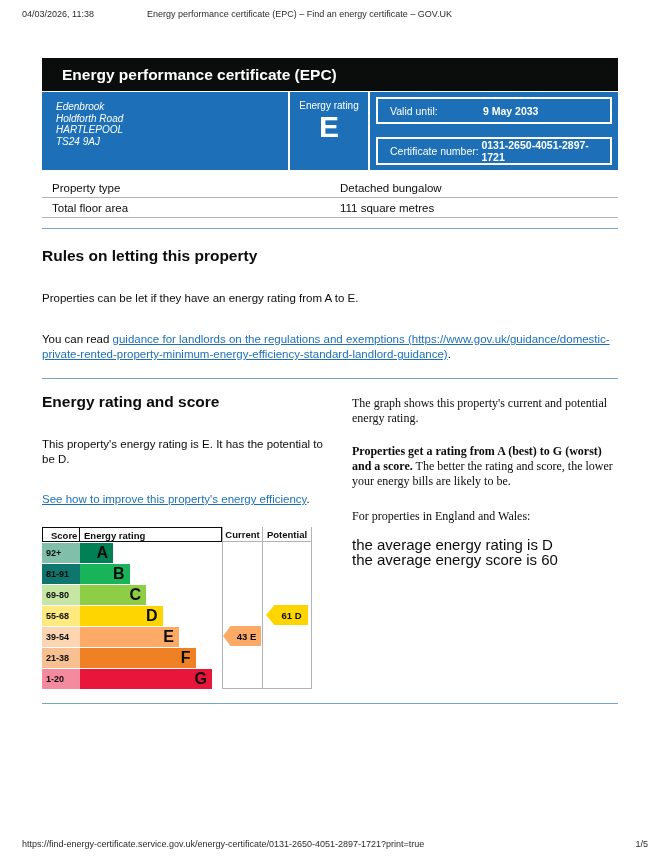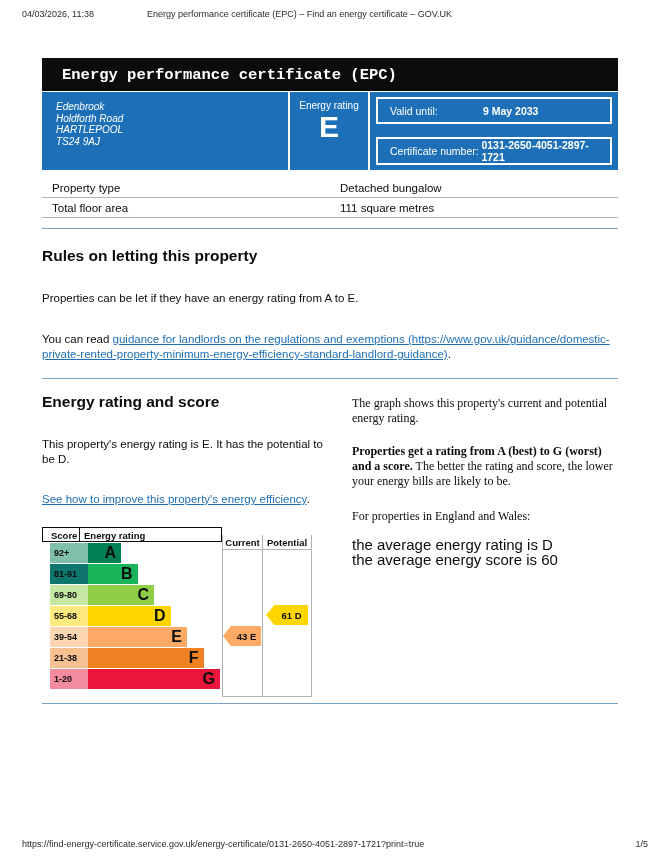--- a/index.html
+++ b/index.html
@@ -19,21 +19,21 @@
   .print-footer {
     position:absolute; top:839px; left:22px; right:22px;
     display:flex; justify-content:space-between;
     font-size:9px; color:#2b2b2b;
   }
   
   .page { position:absolute; left:42px; top:58px; width:576px; }
   .epc-banner {
     background:#0b0c0c; color:#ffffff; height:33px;
     font-size:15.5px; font-weight:bold;
-    display:flex; align-items:center; padding-left:20px;font-family:Liberation Mono, monospace;
+    display:flex; align-items:center; padding-left:20px;
   }
   
   .summary-box {
     margin-top:1px; background:#1d70b8; color:#ffffff;
     height:78px; display:flex;
   }
   .sb-address { width:248px; padding:9px 0 0 14px; font-size:10px; line-height:11.5px; border-right:2px solid #ffffff;font-style:italic; }
   .sb-rating { width:80px; border-right:2px solid #ffffff; display:flex; flex-direction:column; align-items:center; padding-top:8px; }
   .sb-rating-label { font-size:10px; }
   .sb-rating-letter { font-size:30px; font-weight:bold; line-height:32px; }
@@ -54,24 +54,24 @@
   .two-col { display:flex; margin-top:0; }
   .col-left { width:296px; }
   .col-right { width:266px; margin-left:14px; }
   .col-right .body-text { font-size:12px;font-family:Liberation Serif, serif; }
   .avg-lines div { font-size:15px; line-height:15px; }
   
   .epc-chart { position:relative; width:270px; height:162px; margin-top:20px; }
   .chart-header { display:flex; height:15px; }
   .ch-score { width:38px; border:1px solid #0b0c0c; font-size:9.5px; font-weight:bold; padding:2px 0 0 8px; }
   .ch-rating { width:142px; border:1px solid #0b0c0c; border-left:none; font-size:9.5px; font-weight:bold; padding:2px 0 0 4px; }
-  .band-row { display:flex; height:20px; margin-top:1px;margin-left:8px; }
+  .band-row { display:flex; height:20px; margin-top:1px; }
   .band-score { width:38px; font-size:9px; font-weight:bold; display:flex; align-items:center; padding-left:4px; }
   .band-bar { display:flex; align-items:center; justify-content:flex-end; font-size:16px; font-weight:bold; padding-right:5px; }
-  .chart-col { position:absolute; top:8px; height:162px; border-left:1px solid #b1b4b6; border-bottom:1px solid #b1b4b6; }
+  .chart-col { position:absolute; top:0; height:162px; border-left:1px solid #b1b4b6; border-bottom:1px solid #b1b4b6; }
   .chart-col.last { border-right:1px solid #b1b4b6; }
   .chart-col-h { height:15px; border-bottom:1px solid #b1b4b6; font-size:9.5px; font-weight:bold; text-align:center; padding-top:2px; }
   .arrow { position:absolute; height:20px; display:flex; align-items:center; justify-content:center; padding-left:9px; font-size:9.5px; font-weight:bold; color:#0b0c0c; clip-path:polygon(0% 50%, 20% 0%, 100% 0%, 100% 100%, 20% 100%); }
 </style>
 </head>
 <body>
 
 <div class="print-header">
   <span class="ph-date">04/03/2026, 11:38</span>
   <div class="ph-title">Energy performance certificate (EPC) – Find an energy certificate – GOV.UK</div>

